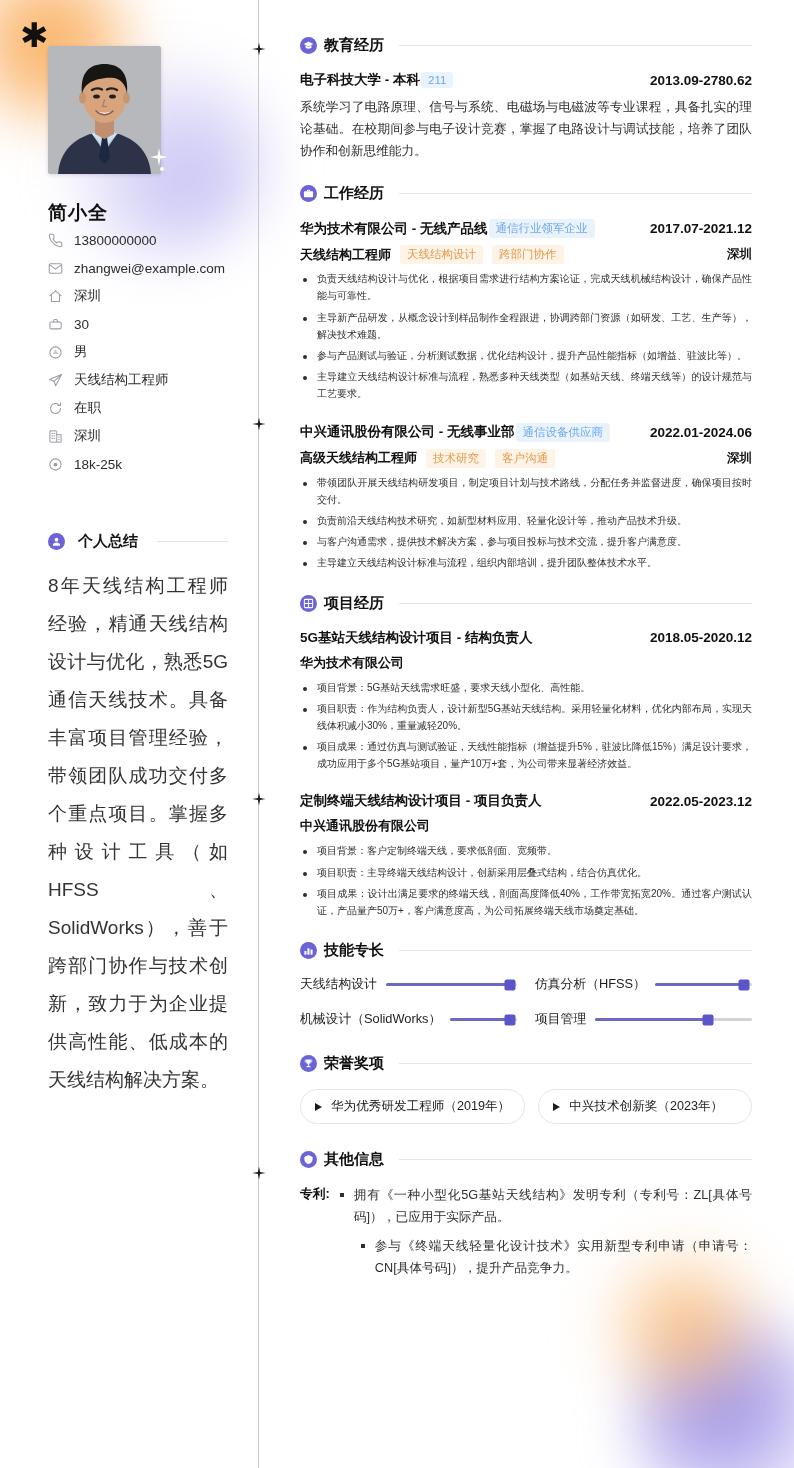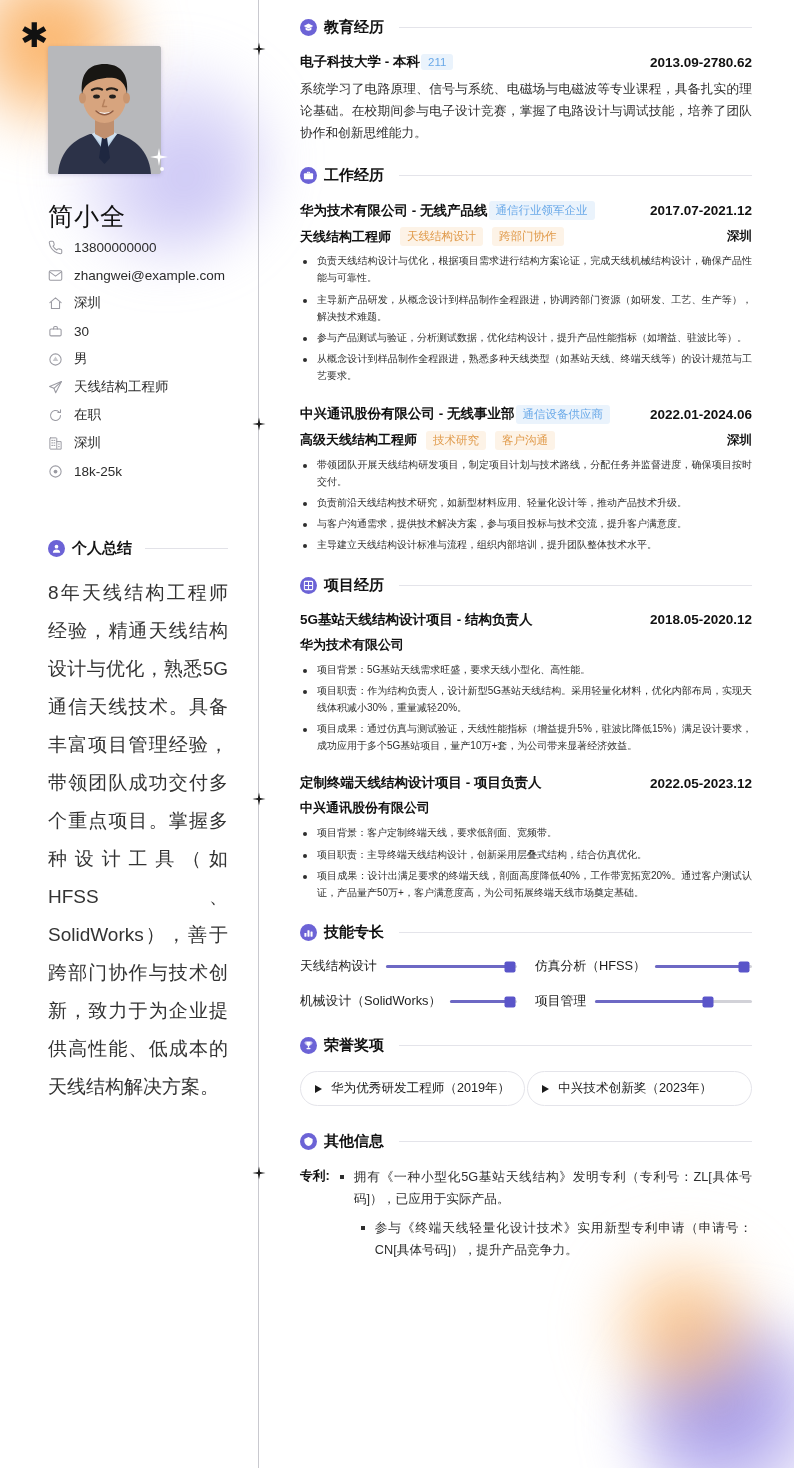--- a/index.html
+++ b/index.html
@@ -70,57 +70,57 @@
   }
   .photo {
     width: 113px; height: 128px; border-radius: 3px;
     background: #b6b7ba;
     position: relative; overflow: hidden;
     box-shadow: 0 1px 4px rgba(60,50,120,0.18);
   }
   .photo svg { display: block; }
   .name {
     margin-top: 26px;
-    font-size: 25px; font-weight: normal; letter-spacing: 1px; color: #111;
+    font-size: 19px; font-weight: bold; letter-spacing: 1px; color: #111;
   }
   .contact-list { }
   .contact-row {
     display: flex; align-items: center; gap: 11px;
     height: 28px; font-size: 13.5px; color: #2b2b2b;
   }
   .contact-row .ico {
     width: 15px; height: 15px; flex: 0 0 15px;
     display: flex; align-items: center; justify-content: center;
     color: #9b9ba3;
   }
   .contact-row .ico svg { display: block; }
 
   .summary-block { margin-top: 54px; }
   .side-head {
-    display: flex; align-items: center; gap: 7px;
+    display: flex; align-items: center; gap: 13px;
   }
   .side-head .badge {
     width: 17px; height: 17px; border-radius: 50%;
     background: #6c63d6; flex: 0 0 17px;
     display: flex; align-items: center; justify-content: center;
   }
   .side-head .badge svg { display: block; }
   .side-head .side-title {
     font-size: 15px; font-weight: bold; color: #141414; white-space: nowrap;
   }
   .side-head .line { flex: 1; height: 1px; background: #e2e2e8; margin-left: 6px; }
   .summary-text {
     margin-top: 16px; font-size: 19px; line-height: 2.0; color: #333;
     text-align: justify;
   }
 
   
   .main {
     position: absolute; left: 300px; top: 0; width: 452px; height: 1468px;
-    padding-top: 18px;
+    padding-top: 36px;
   }
   .sec-head {
     display: flex; align-items: center; gap: 7px; margin-bottom: 16px;
   }
   .sec-head .badge {
     width: 17px; height: 17px; border-radius: 50%;
     background: #6c63d6; flex: 0 0 17px;
     display: flex; align-items: center; justify-content: center;
   }
   .sec-head .badge svg { display: block; }
@@ -179,21 +179,21 @@
   }
   .skill-fill {
     position: absolute; left: 0; top: 0; height: 3px; background: #6d68c4; border-radius: 2px;
   }
   .skill-knob {
     position: absolute; top: 50%; width: 11px; height: 11px;
     background: #5a55c9; border-radius: 2px; transform: translate(-50%, -50%);
   }
 
   
-  .awards-row { display: flex; gap: 2px; margin-top: 2px; }
+  .awards-row { display: flex; gap: 13px; margin-top: 2px; }
   .award-chip {
     flex: 1; display: flex; align-items: center; gap: 9px;
     border: 1px solid #e4e4ea; border-radius: 18px;
     padding: 8px 14px; background: #fff;
     font-size: 12.6px; color: #1c1c1c; white-space: nowrap;
   }
   .award-chip .tri {
     width: 0; height: 0; border-left: 7px solid #1c1c1c;
     border-top: 4.5px solid transparent; border-bottom: 4.5px solid transparent;
     flex: 0 0 auto;
@@ -449,21 +449,21 @@
         <div class="entry-row2">
           <span class="entry-role">天线结构工程师</span>
           <span class="tag-orange">天线结构设计</span>
           <span class="tag-orange">跨部门协作</span>
           <span class="entry-loc">深圳</span>
         </div>
         <ul class="bullets">
           <li>负责天线结构设计与优化，根据项目需求进行结构方案论证，完成天线机械结构设计，确保产品性能与可靠性。</li>
           <li>主导新产品研发，从概念设计到样品制作全程跟进，协调跨部门资源（如研发、工艺、生产等），解决技术难题。</li>
           <li>参与产品测试与验证，分析测试数据，优化结构设计，提升产品性能指标（如增益、驻波比等）。</li>
-          <li>从概念设计到样品制作全程跟进，熟悉多种天线类型（如基站天线、终端天线等）的设计规范与工艺要求。</li>
+          <li>主导建立天线结构设计标准与流程，熟悉多种天线类型（如基站天线、终端天线等）的设计规范与工艺要求。</li>
         </ul>
       </div>
 
       <div class="entry">
         <div class="entry-row1">
           <span class="entry-title">中兴通讯股份有限公司 - 无线事业部</span>
           <span class="tag-blue">通信设备供应商</span>
           <span class="entry-date">2022.01-2024.06</span>
         </div>
         <div class="entry-row2">

